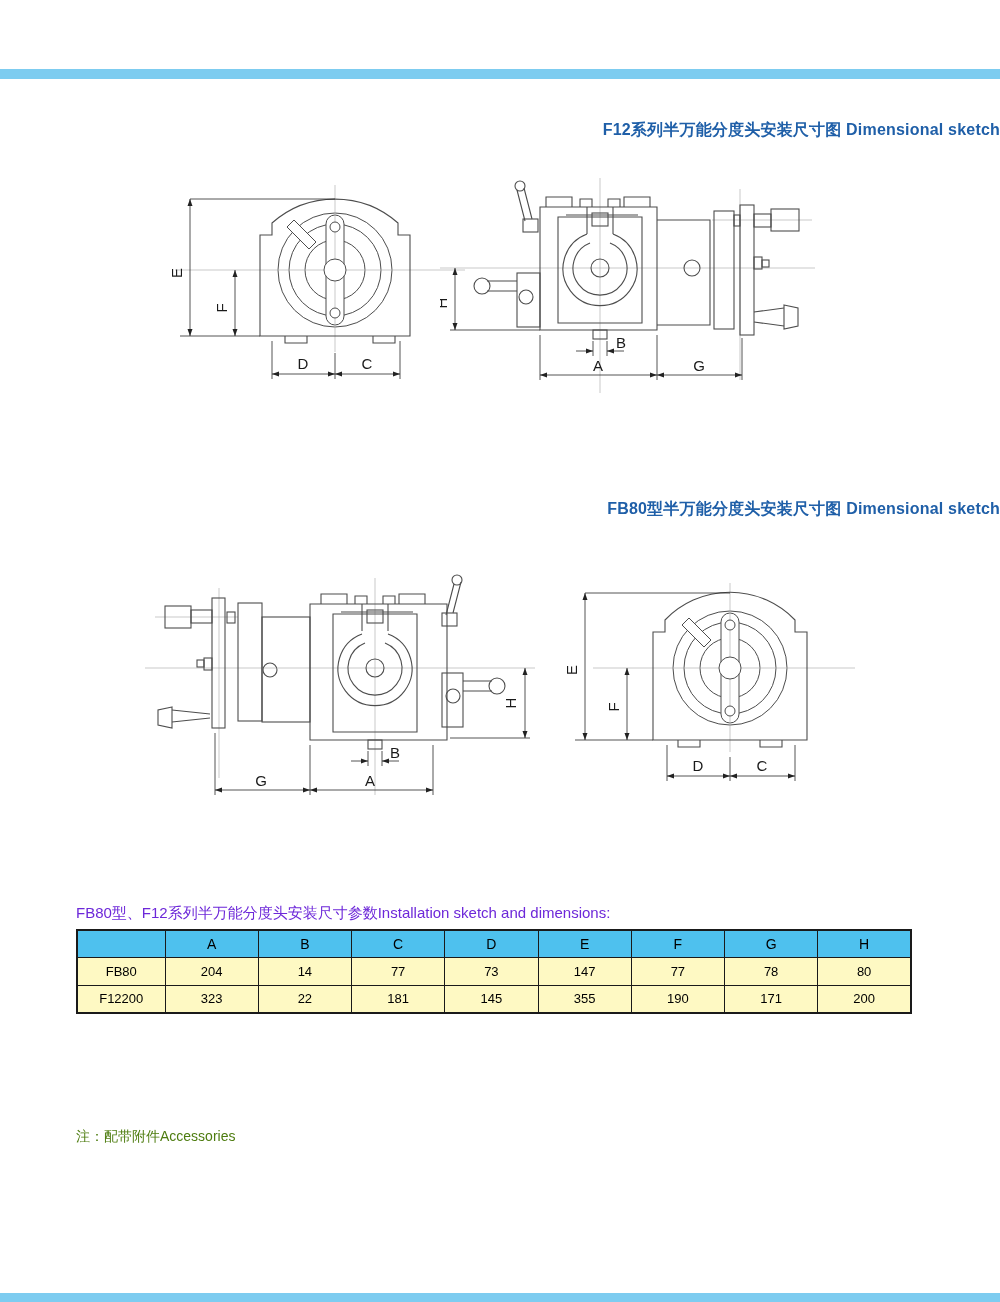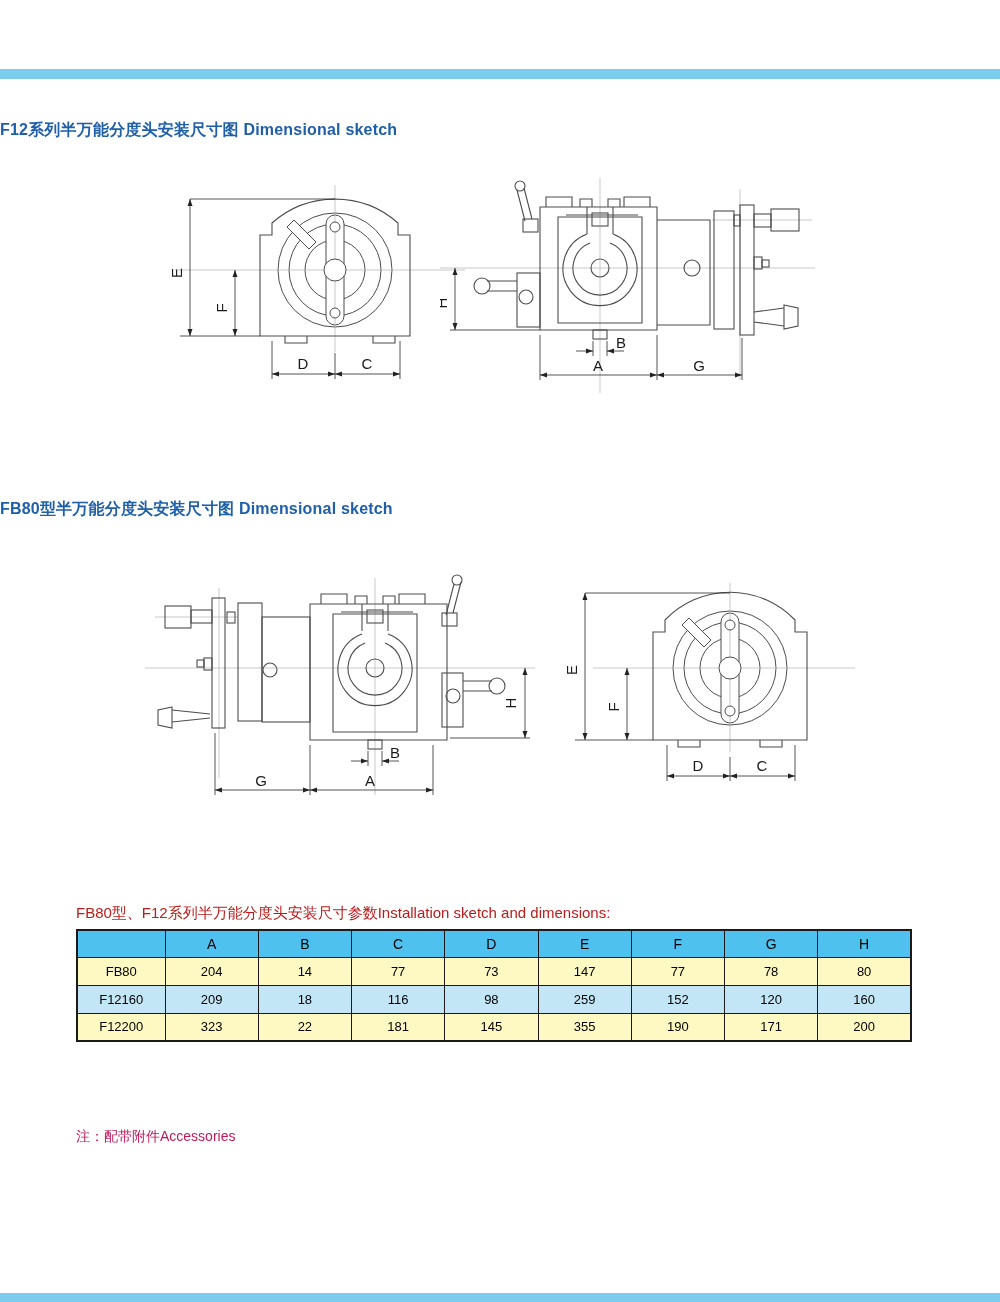--- a/index.html
+++ b/index.html
@@ -2,35 +2,35 @@
 <html style="--accent: #7dccf0; --title-color: #1f5fa8; --th-bg: #4ec1ee; --alt-bg: #c3e6f7;"><head>
 <meta charset="utf-8">
 <style>
   *{margin:0;padding:0;box-sizing:border-box}
   html,body{background:#fff}
   .canvas{position:relative;width:1000px;height:1302px;background:#fff;overflow:hidden;
           font-family:"Liberation Sans","DejaVu Sans",sans-serif;color:#111}
   .accent-bar{position:absolute;left:0;width:1000px;background:var(--accent,#7dccf0)}
   .bar-top{top:69px;height:10px}
   .bar-bottom{top:1293px;height:9px}
-  .sec-title{position:absolute;left:0;width:1000px;text-align:left;
+  .sec-title{position:absolute;left:0;width:1000px;text-align:right;
              font-size:16px;font-weight:600;color:var(--title-color,#1f5fa8);letter-spacing:.2px}
   .t1{top:120px}
   .t2{top:499px}
   .drawing{position:absolute}
   .drawing svg{display:block}
-  .tbl-caption{position:absolute;left:76px;top:904px;font-size:15px;color:#b91c1c}
+  .tbl-caption{position:absolute;left:76px;top:904px;font-size:15px;color:#6d28d9}
   table.dims{position:absolute;left:76px;top:929px;width:836px;border-collapse:collapse;
              table-layout:fixed;font-size:13px;color:#000;border:2px solid #1a1a1a}
   table.dims th,table.dims td{border:1px solid #1a1a1a;text-align:center;vertical-align:middle;
              padding:0;font-weight:400}
   table.dims thead th{background:var(--th-bg,#4ec1ee);height:27px;font-size:14px}
   table.dims tbody td{height:28px;background:#fef9c3}
   table.dims tbody tr.alt td{background:var(--alt-bg,#c3e6f7)}
-  .notes-line{position:absolute;left:0;width:1000px;height:20px;font-size:14px;color:#be185d}
+  .notes-line{position:absolute;left:0;width:1000px;height:20px;font-size:14px;color:#4d7c0f}
   .notes-line span{position:absolute;white-space:nowrap}
   .dimtext{font-family:"Liberation Sans","DejaVu Sans",sans-serif;font-size:15px;fill:#1a1a1a}
 </style>
 </head>
 <body>
 
 <div class="canvas">
 
   <div class="accent-bar bar-top"></div>
 
@@ -254,31 +254,20 @@
         <td>FB80</td>
         <td>204</td>
         <td>14</td>
         <td>77</td>
         <td>73</td>
         <td>147</td>
         <td>77</td>
         <td>78</td>
         <td>80</td>
       </tr>
-      <tr class="alt">
-        <td>F12160</td>
-        <td>209</td>
-        <td>18</td>
-        <td>116</td>
-        <td>98</td>
-        <td>259</td>
-        <td>152</td>
-        <td>120</td>
-        <td>160</td>
-      </tr>
       <tr>
         <td>F12200</td>
         <td>323</td>
         <td>22</td>
         <td>181</td>
         <td>145</td>
         <td>355</td>
         <td>190</td>
         <td>171</td>
         <td>200</td>

